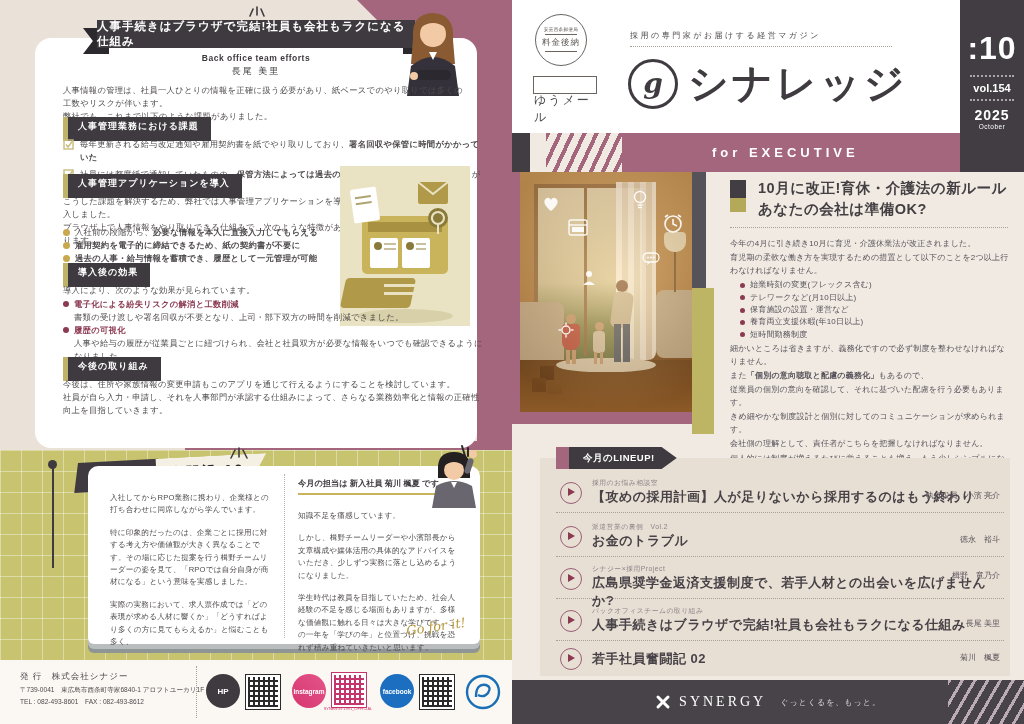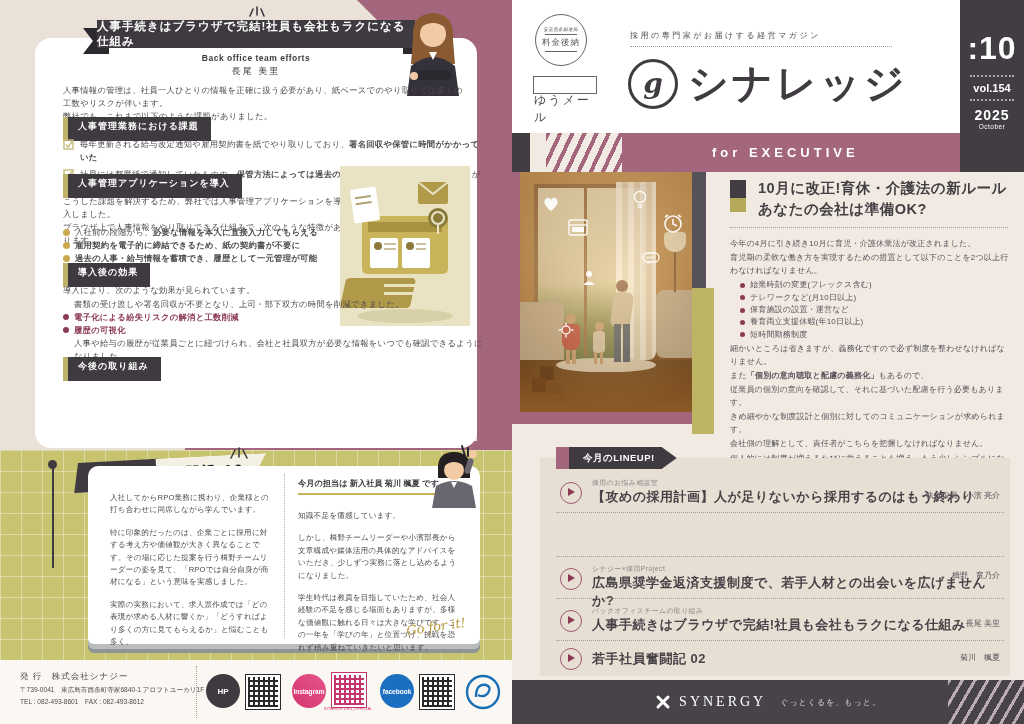--- a/index.html
+++ b/index.html
@@ -145,33 +145,37 @@
         <rect x="30" y="112" width="70" height="30" rx="4" fill="#B09A4A" transform="skewX(-12)"></rect>
         <rect x="44" y="118" width="40" height="3" fill="#EAE3C3"></rect>
           <rect x="44" y="126" width="30" height="3" fill="#EAE3C3"></rect>
         <ellipse cx="65" cy="150" rx="48" ry="7" fill="#d8d0a8"></ellipse>
       </svg>
     </div>
 
     <div class="abs" style="left:28px;top:223px;"><span class="badge">導入後の効果</span></div>
     <div class="abs body-txt" style="left:28px;top:246px;width:270px;">導入により、次のような効果が見られています。</div>
     <div class="abs body-txt" style="left:28px;top:260px;width:420px;">
-      <div style="margin-left:11px;">書類の受け渡しや署名回収が不要となり、上司・部下双方の時間を削減できました。</div>
       <div style="display:flex;">
           <span class="mar-dot"></span>
           <span class="eff-title">電子化による紛失リスクの解消と工数削減</span>
         </div>
+      <div style="margin-left:11px;">書類の受け渡しや署名回収が不要となり、上司・部下双方の時間を削減できました。</div>
       <div style="display:flex;text-align:right;">
           <span class="mar-dot"></span>
           <span class="eff-title">履歴の可視化</span>
         </div>
       <div style="margin-left:11px;">人事や給与の履歴が従業員ごとに紐づけられ、会社と社員双方が必要な情報をいつでも確認できるようになりました。</div>
     </div>
 
     <div class="abs" style="left:28px;top:317px;"><span class="badge">今後の取り組み</span></div>
+    <div class="abs body-txt" style="left:28px;top:340px;width:420px;">
+      <span>今後は、住所や家族情報の変更申請もこのアプリを通じて行えるようにすることを検討しています。</span><br>
+      <span>社員が自ら入力・申請し、それを人事部門が承認する仕組みによって、さらなる業務効率化と情報の正確性向上を目指していきます。</span>
+    </div>
   </div>
 
   <div class="abs grid-bg" style="left:0;top:450px;width:512px;height:210px;">
 
     <div class="abs" style="left:48px;top:10px;width:9px;height:9px;border-radius:50%;background:#3E3A3F;"></div>
     <div class="abs" style="left:52px;top:18px;width:2px;height:100px;background:#3E3A3F;"></div>
 
     <div class="abs" style="left:76px;top:8px;transform:rotate(-3deg);display:flex;">
       <div style="background:#3E3A3F;color:#fff;font-size:11px;font-weight:bold;padding:7px 12px 7px 16px;letter-spacing:2px;transform:skewX(-10deg);">若手社員</div>
       <div style="background:#F4F0E4;color:#2E2B30;font-size:13px;font-weight:bold;padding:6px 22px 6px 14px;letter-spacing:3px;
@@ -409,20 +413,26 @@
   </div>
 
   <div class="abs" style="left:556px;top:478px;width:448px;height:30px;">
     <div class="abs play" style="left:4px;top:4px;"></div>
     <div class="abs lu-cat" style="left:36px;top:0;">採用のお悩み相談室</div>
     <div class="abs lu-title" style="left:36px;top:10px;">【攻めの採用計画】人が足りないから採用するのはもう終わり</div>
     <div class="abs lu-auth" style="right:4px;top:12px;">執行役員　小濱 亮介</div>
   </div>
   <div class="abs dotline" style="left:556px;top:512px;width:448px;"></div>
 
+  <div class="abs" style="left:556px;top:522px;width:448px;height:30px;">
+    <div class="abs play" style="left:4px;top:4px;"></div>
+    <div class="abs lu-cat" style="left:36px;top:0;">派遣営業の裏側　Vol.2</div>
+    <div class="abs lu-title" style="left:36px;top:10px;">お金のトラブル</div>
+    <div class="abs lu-auth" style="right:4px;top:12px;">徳永　裕斗</div>
+  </div>
   <div class="abs dotline" style="left:556px;top:556px;width:448px;"></div>
 
   <div class="abs" style="left:556px;top:564px;width:448px;height:30px;">
     <div class="abs play" style="left:4px;top:4px;"></div>
     <div class="abs lu-cat" style="left:36px;top:0;">シナジー×採用Project</div>
     <div class="abs lu-title" style="left:36px;top:10px;">広島県奨学金返済支援制度で、若手人材との出会いを広げませんか?</div>
     <div class="abs lu-auth" style="right:4px;top:6px;">楫野　竜乃介</div>
   </div>
   <div class="abs dotline" style="left:556px;top:598px;width:448px;"></div>
 

